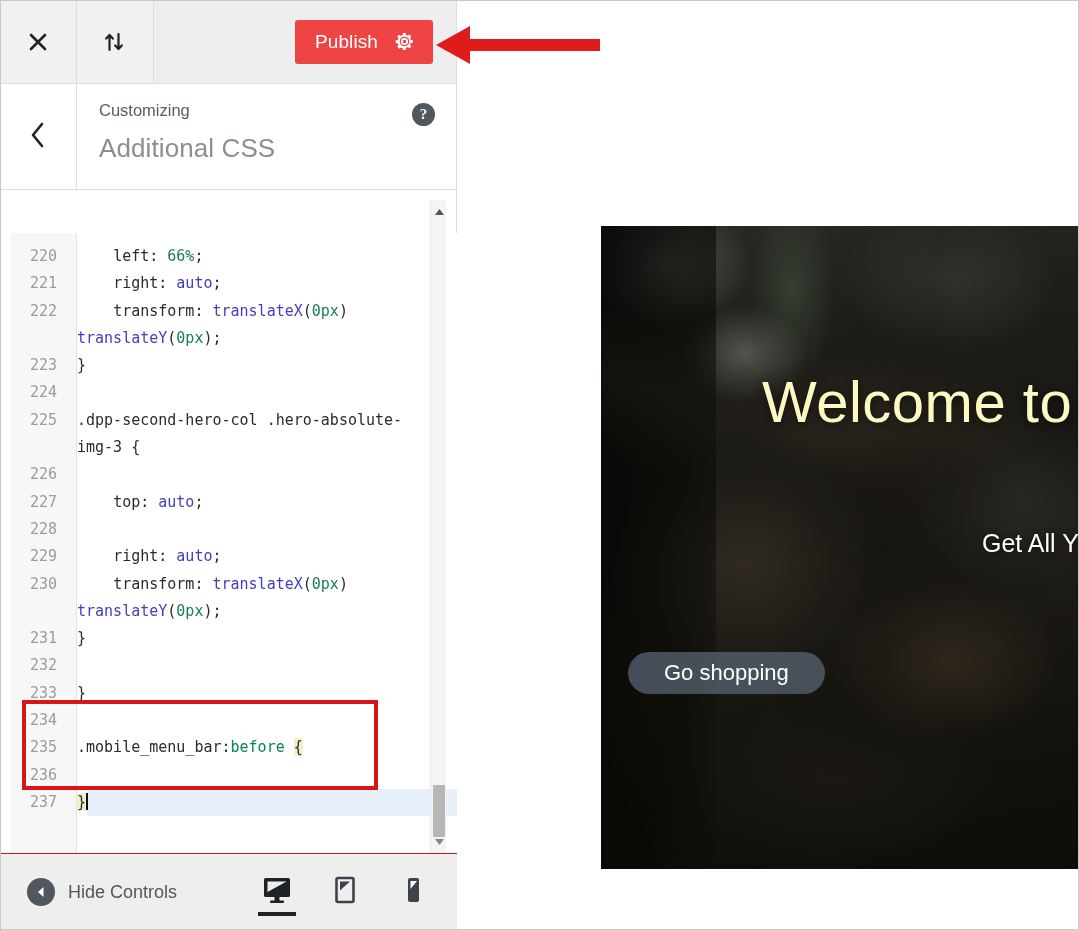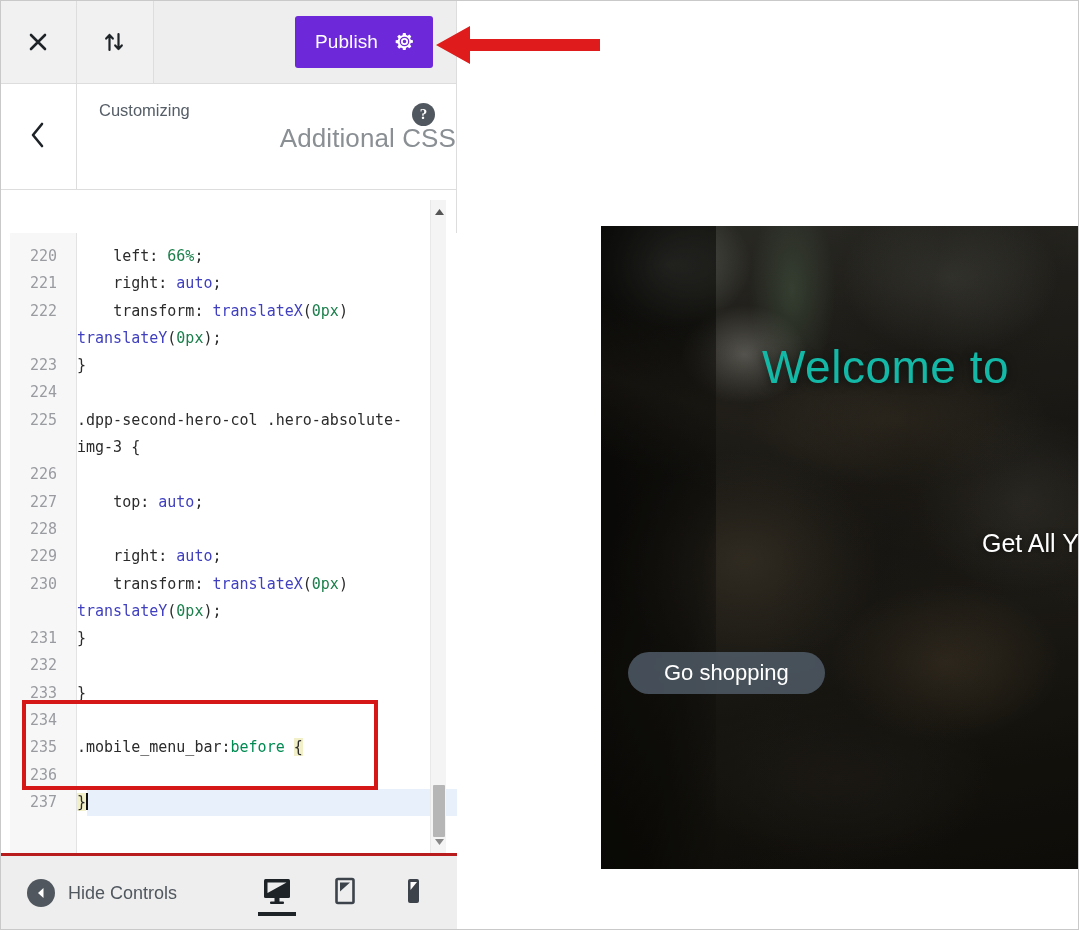--- a/index.html
+++ b/index.html
@@ -28,21 +28,21 @@
     border-bottom:1px solid #ddd; display:flex; align-items:stretch;
   }
   .topbar-btn {
     width:77px; display:flex; align-items:center; justify-content:center;
     background:#f1f1f1; border-right:1px solid #ddd; cursor:pointer;
   }
   .topbar-btn svg { display:block; }
   .topbar-spacer { flex:1; }
   .publish-wrap { display:flex; align-items:center; padding-right:23px; }
   .publish-btn {
-    height:52px; background:#6d28d9; border-radius:3px;
+    height:44px; background:#ef4444; border-radius:3px;
     display:flex; align-items:center; gap:16px;
     padding:0 18px 0 20px; cursor:pointer;
   }
   .publish-btn .lbl { color:#fff; font-size:19px; letter-spacing:.1px; }
   .publish-btn .gear { display:flex; align-items:center; }
 
   
   .cust-header {
     position:relative; height:106px; display:flex;
     border-bottom:1px solid #ddd; background:#fff;
@@ -50,21 +50,21 @@
   .back-btn {
     width:77px; display:flex; align-items:center; justify-content:center;
     border-right:1px solid #ddd; cursor:pointer; background:#fff;
   }
   .header-titles {
     flex:1; padding:16px 0 0 22px; position:relative;
   }
   .hdr-sub { font-size:16.5px; color:#555d66; line-height:1.3; }
   .hdr-title {
     font-size:26px; color:#8a8f94; font-weight:400;
-    line-height:1.35; margin-top:0; letter-spacing:.1px;text-align:right;
+    line-height:1.35; margin-top:10px; letter-spacing:.1px;
   }
   .help-icon {
     position:absolute; right:21px; top:19px; width:23px; height:23px;
     border-radius:50%; background:#50575e; color:#fff;
     display:flex; align-items:center; justify-content:center;
     font-size:15px; font-weight:bold; cursor:pointer;
     font-family:"Liberation Serif", serif;
   }
 
   
@@ -127,21 +127,21 @@
 
   
   .red-box {
     position:absolute; left:22px; top:700px; width:356px; height:90px;
     border:4px solid #d61717; z-index:20; pointer-events:none;
   }
 
   
   .cust-bottom {
     position:absolute; left:0; bottom:0; width:457px; height:77px;
-    background:#eeeeee; border-top:3px solid #b91c1c;
+    background:#eeeeee; border-top:1px solid #b91c1c;
     display:flex; align-items:center;
   }
   .hide-controls { display:flex; align-items:center; gap:13px;
                    padding-left:27px; cursor:pointer; }
   .hide-circle {
     width:28px; height:28px; border-radius:50%; background:#50575e;
     display:flex; align-items:center; justify-content:center;
   }
   .hide-label { font-size:18px; color:#50575e; }
   .devices { display:flex; align-items:center; margin-left:auto;
@@ -185,22 +185,22 @@
   }
   .hero-photo::after {
     content:""; position:absolute; inset:0;
     background:
       linear-gradient(100deg, rgba(0,0,0,0) 40%, rgba(25,22,18,.30) 58%, rgba(0,0,0,0) 80%),
       linear-gradient(18deg, rgba(0,0,0,0) 52%, rgba(60,52,40,.28) 62%, rgba(0,0,0,0) 72%);
   }
   .hero-dark { position:absolute; inset:0; background:rgba(10,9,7,.30); }
 
   .hero-title {
-    position:absolute; left:161px; top:114px; white-space:nowrap;
-    color:#14b8a6; font-size:46px; font-weight:400; letter-spacing:.5px;
+    position:absolute; left:161px; top:142px; white-space:nowrap;
+    color:#fef9c3; font-size:58px; font-weight:400; letter-spacing:.5px;
     text-shadow:0 2px 10px rgba(0,0,0,.55);
   }
   .hero-sub {
     position:absolute; left:381px; top:303px; white-space:nowrap;
     color:#fff; font-size:25px; font-weight:400;
     text-shadow:0 1px 6px rgba(0,0,0,.6);
   }
   .hero-cta {
     position:absolute; left:27px; top:426px;
     background:rgba(84,98,110,.78); color:#fff;

